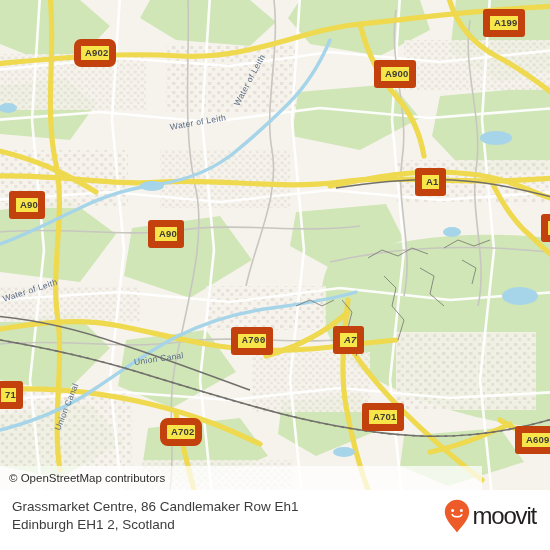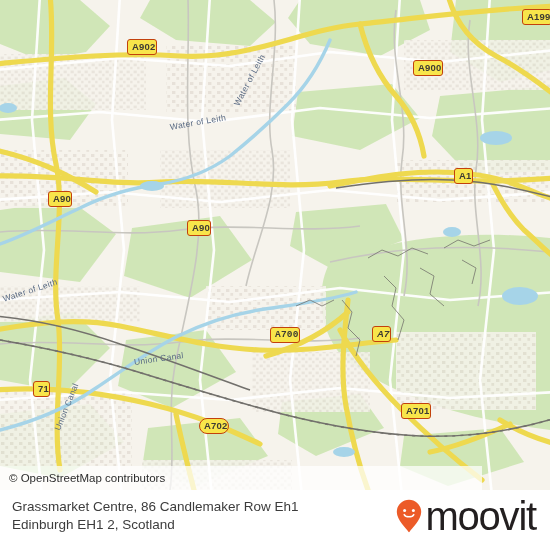--- a/index.html
+++ b/index.html
@@ -26,33 +26,32 @@
     height: 490px;
     overflow: hidden;
     background: #f6f3ec;
   }
   #map-canvas { position:absolute; left:0; top:0; width:550px; height:490px; }
 
   
   .shield {
     position: absolute;
     background: #f8e54a;
-    border: 1px solid #c2410c;
+    border: 7px solid #c2410c;
     border-radius: 3px;
     color: #3d3b33;
     font-size: 9.5px;
     font-weight: bold;
     font-family: "Liberation Sans", sans-serif;
     letter-spacing: .2px;
     padding: 1px 0 2px 4px;
     line-height: 11px;
     white-space: nowrap;
     box-sizing: border-box;
     text-align: center;
-    margin-left: 39px;
   }
 
   
   .water-label {
     position: absolute;
     color: #5a6b84;
     font-size: 8.5px;
     font-family: "Liberation Sans", sans-serif;
     white-space: nowrap;
     transform-origin: 0 50%;
@@ -133,21 +132,21 @@
   }
   #footer-address {
     font-size: 13.5px;
     line-height: 18px;
     color: #3c3c3c;
     max-width: 400px;
     font-family: "Liberation Sans", sans-serif;
   }
   #brand { display: flex; align-items: center; gap: 3px; }
   #brand-word {
-    font-size: 40px;
+    font-size: 24px;
     color: #231f20;
     letter-spacing: -1.2px;
     font-family: "Liberation Sans", sans-serif;
     line-height: 30px;
   }
 </style>
 </head>
 <body>
 
 <div id="app">
@@ -292,21 +291,21 @@
       <g stroke="#72706c" stroke-width="1.6" fill="none" stroke-dasharray="3 5" opacity="0.9">
         <path d="M0,340 C46,348 92,358 138,372 C190,388 236,402 282,414 C330,426 374,434 420,436 C470,438 516,430 556,418"></path>
       </g>
     </svg>
 
     <div>
       <div class="water-label"></div>
     </div>
 
     <div id="shield-layer">
-        <div class="shield" style="left: 88px; top: 39px;">A902</div>
+        <div class="shield" style="left: 74px; top: 39px; border-radius: 7px;">A902</div>
         <div class="shield" style="left: 483px; top: 9px;">A199</div>
         <div class="shield" style="left: 374px; top: 60px;">A900</div>
         <div class="shield" style="left: 9px; top: 191px;">A90</div>
         <div class="shield" style="left: 148px; top: 220px;">A90</div>
         <div class="shield" style="left: 415px; top: 168px;">A1</div>
         <div class="shield" style="left: 541px; top: 214px;">A</div>
         <div class="shield" style="left: 231px; top: 327px; font-family: Liberation Mono, monospace;">A700</div>
         <div class="shield" style="left: 333px; top: 326px; font-style: italic;">A7</div>
         <div class="shield" style="left: -6px; top: 381px;">71</div>
         <div class="shield" style="left: 160px; top: 418px; border-radius: 8px;">A702</div>

